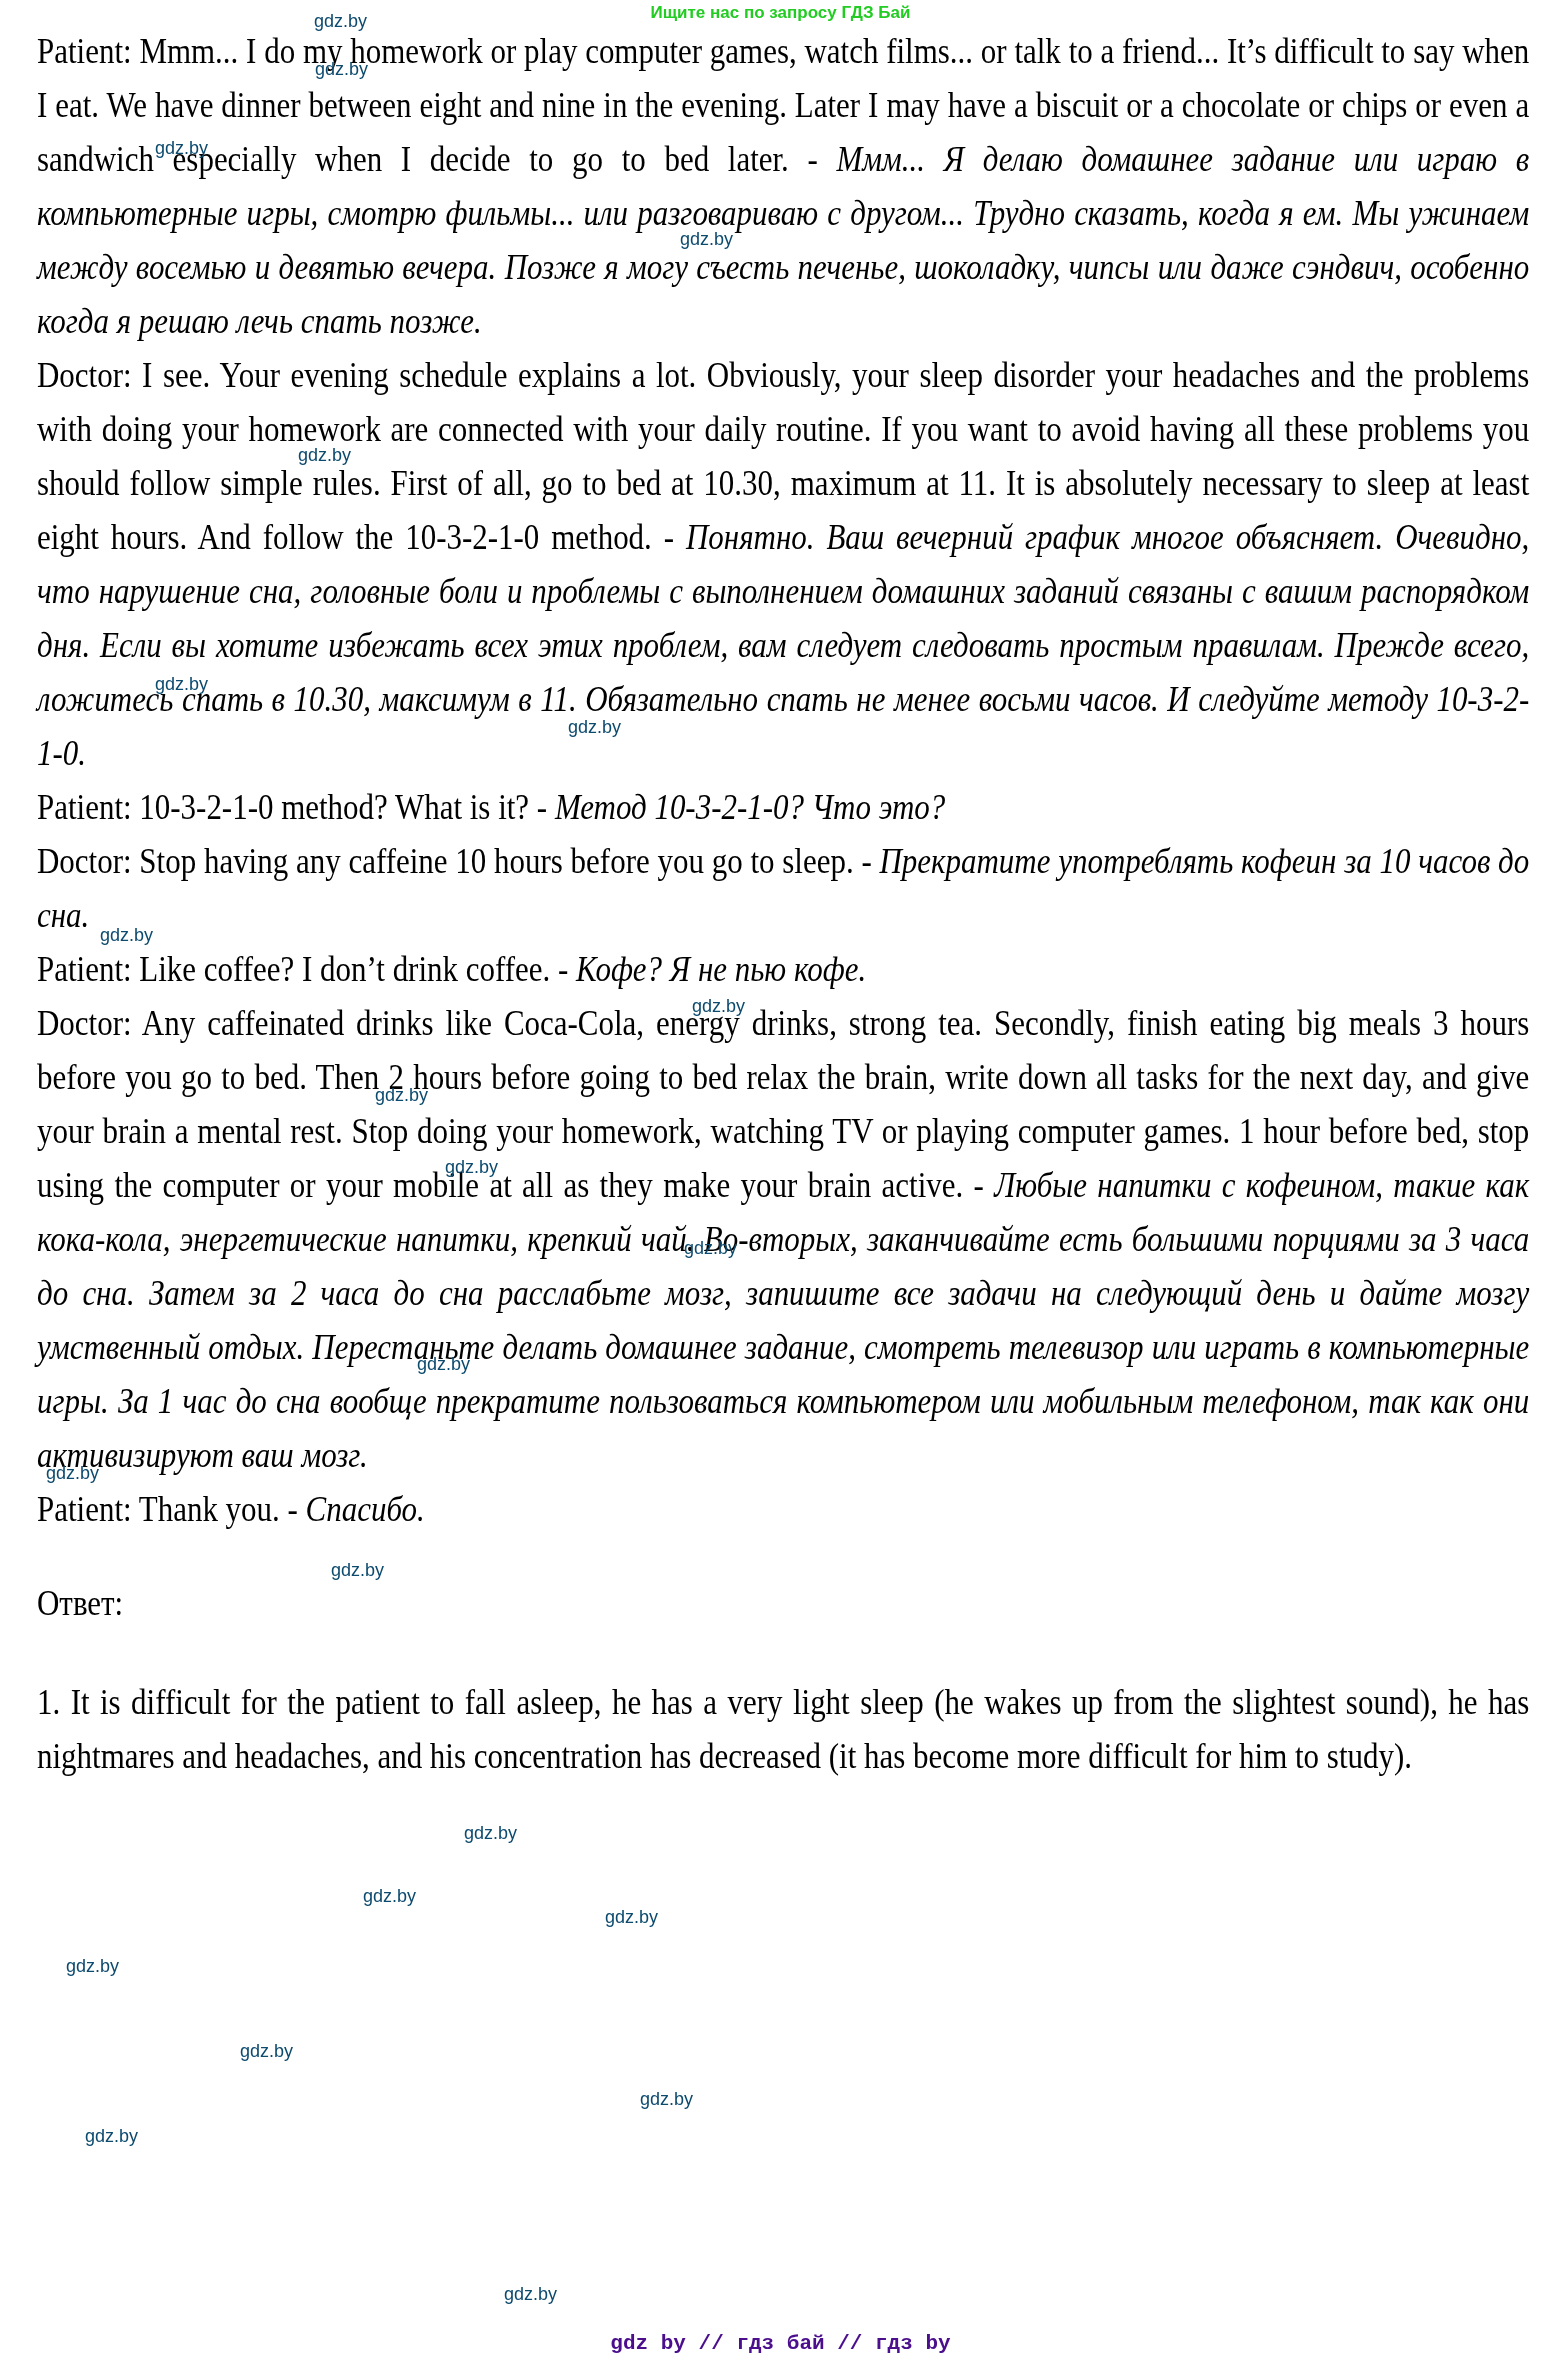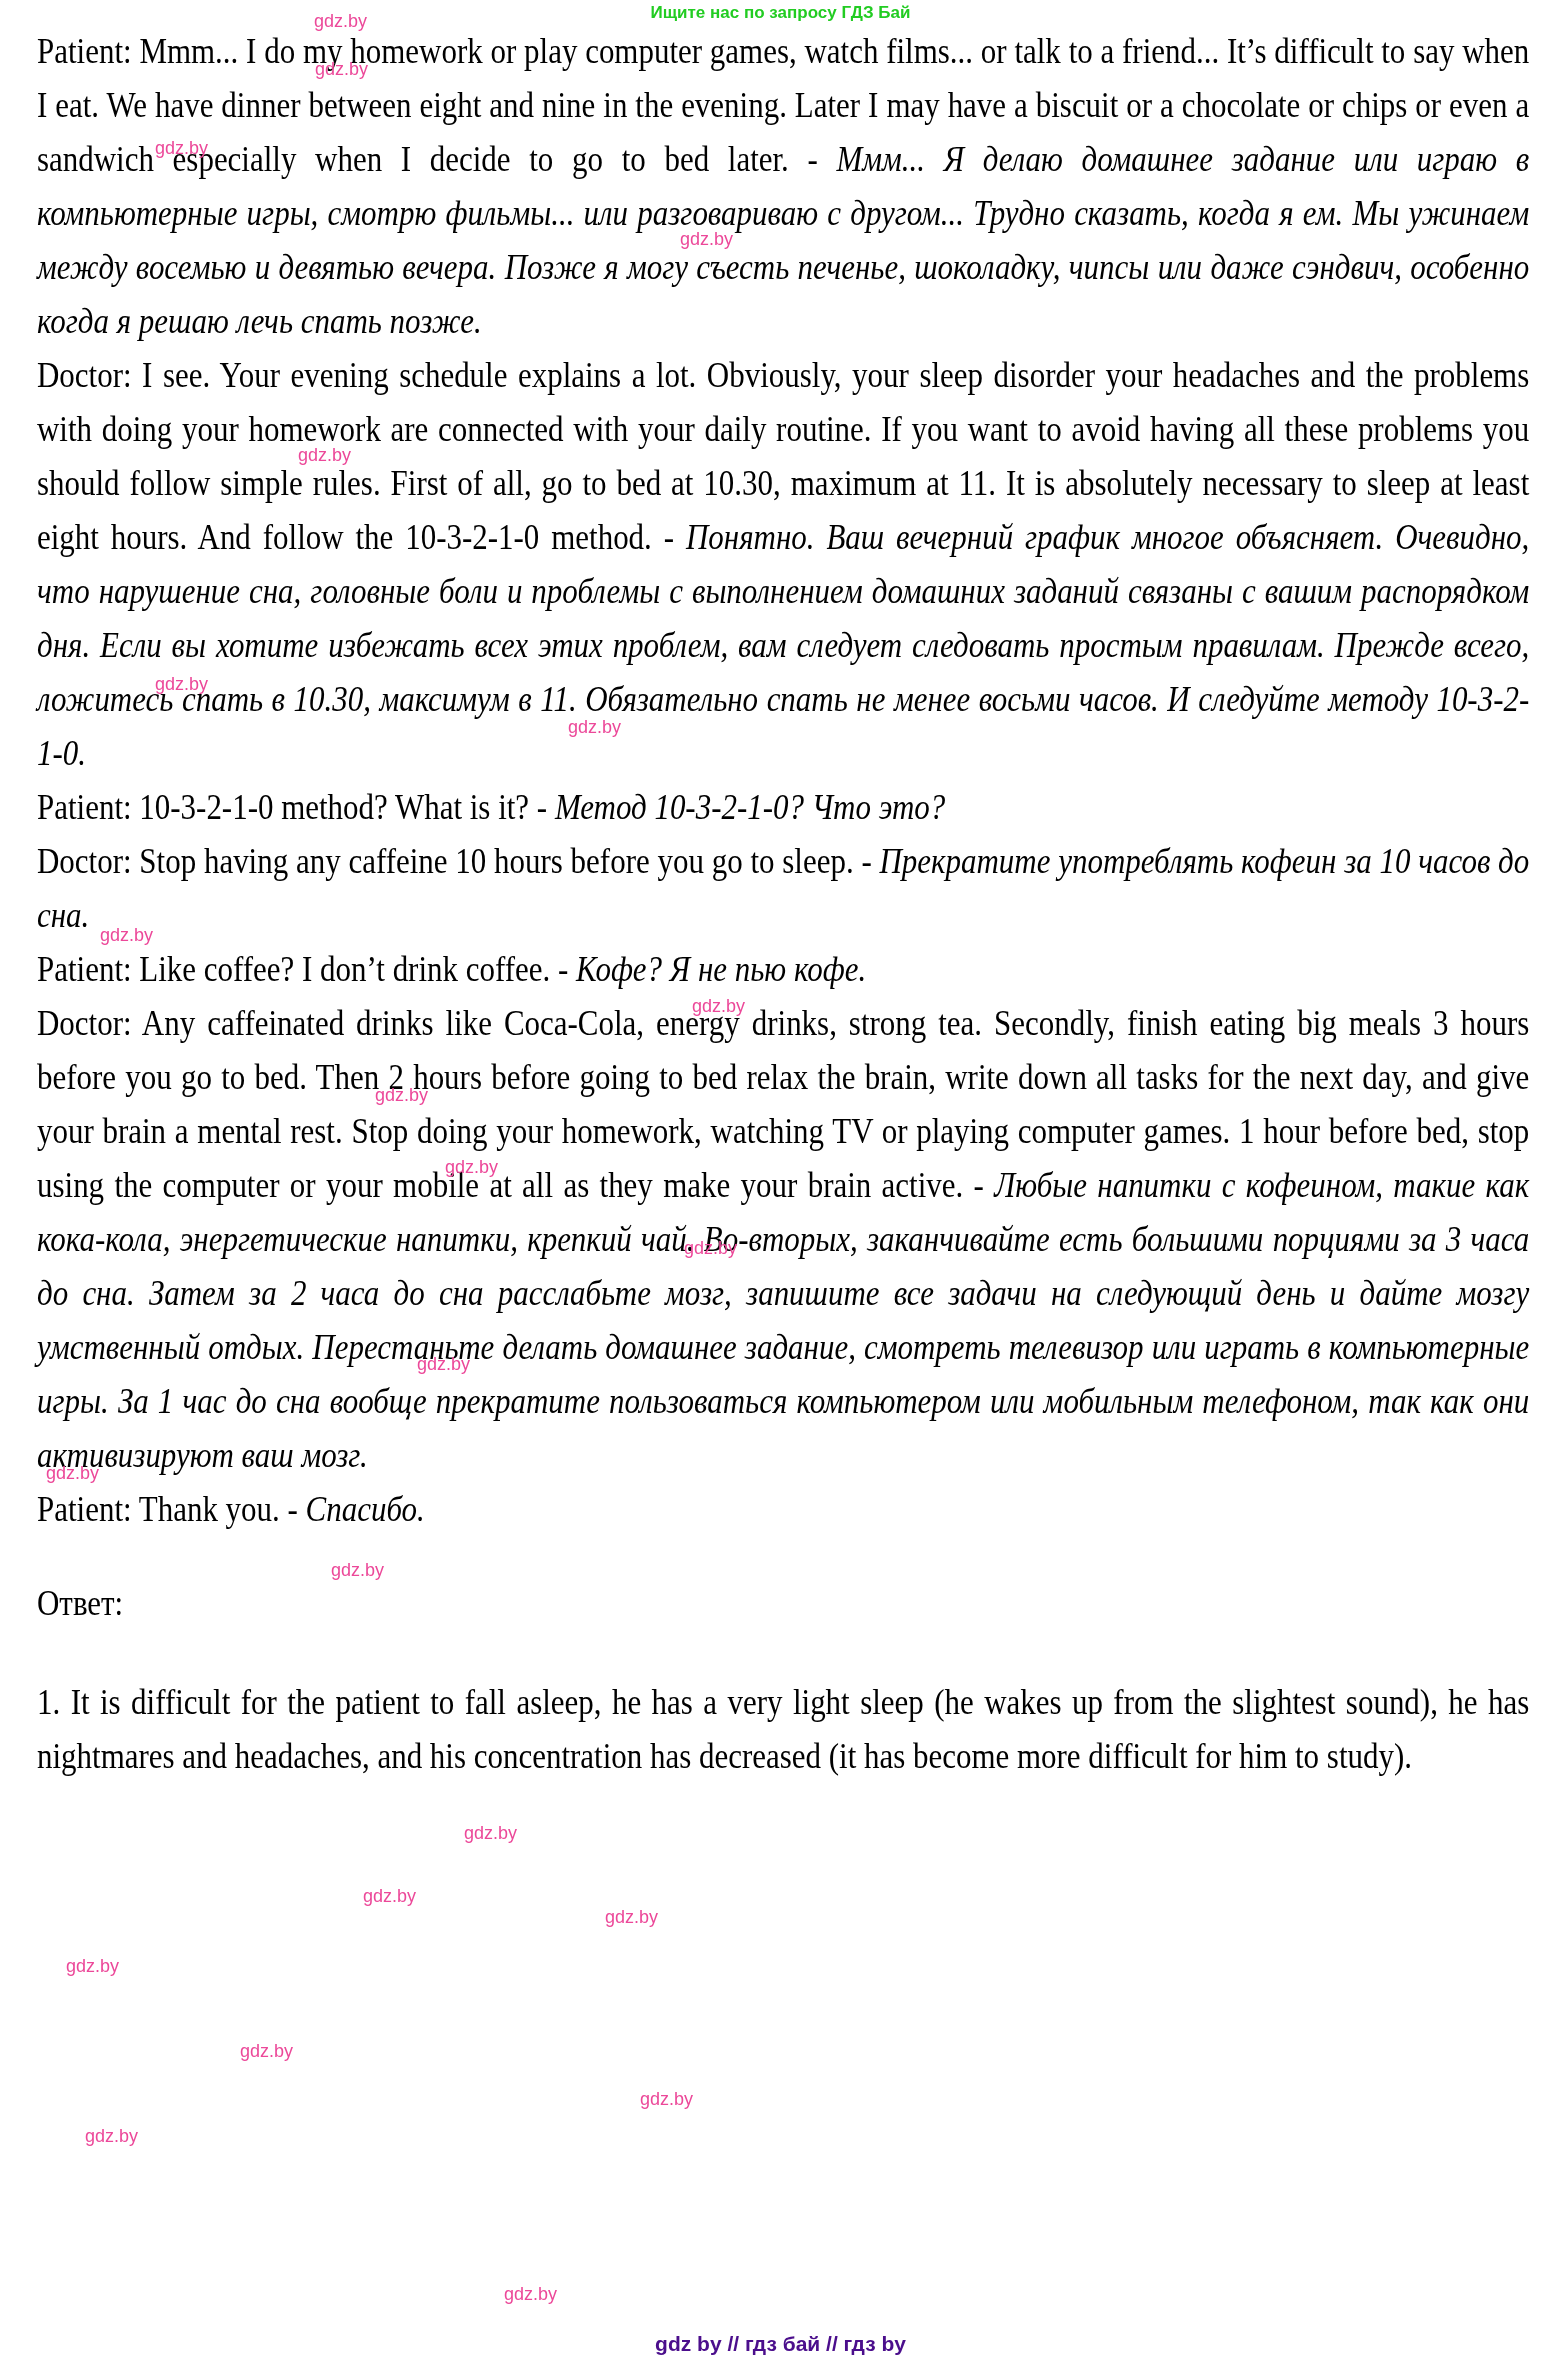--- a/index.html
+++ b/index.html
@@ -72,34 +72,34 @@
     margin-top: 45px;
   }
 
   
   .footer {
     position: absolute;
     left: 0;
     top: 2332px;
     width: 1561px;
     text-align: center;
-    font-family: Liberation Sans, sans-serif;
+    font-family: Liberation Mono, monospace;
     font-size: 21px;
     font-weight: 600;
     color: #4b0e8c;
     white-space: nowrap;
   }
 
   
   .wm {
     position: absolute;
     font-family: "Liberation Sans", "DejaVu Sans", sans-serif;
     font-size: 18px;
     font-weight: 400;
-    color: #ec4899;
+    color: #0c4a6e;
     white-space: nowrap;
     pointer-events: none;
   }
 </style>
 </head>
 <body>
 
 <div id="page">
 
   <div class="header-banner">Ищите нас по запросу ГДЗ Бай</div>

